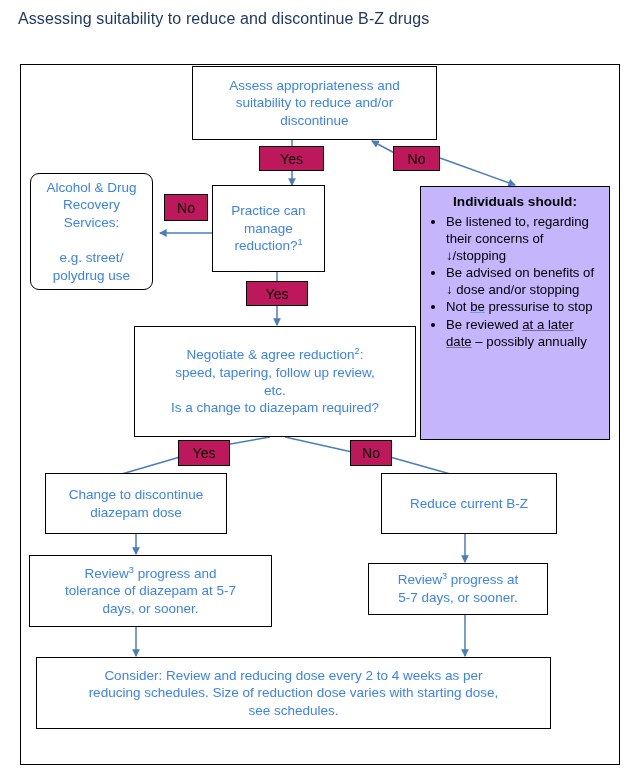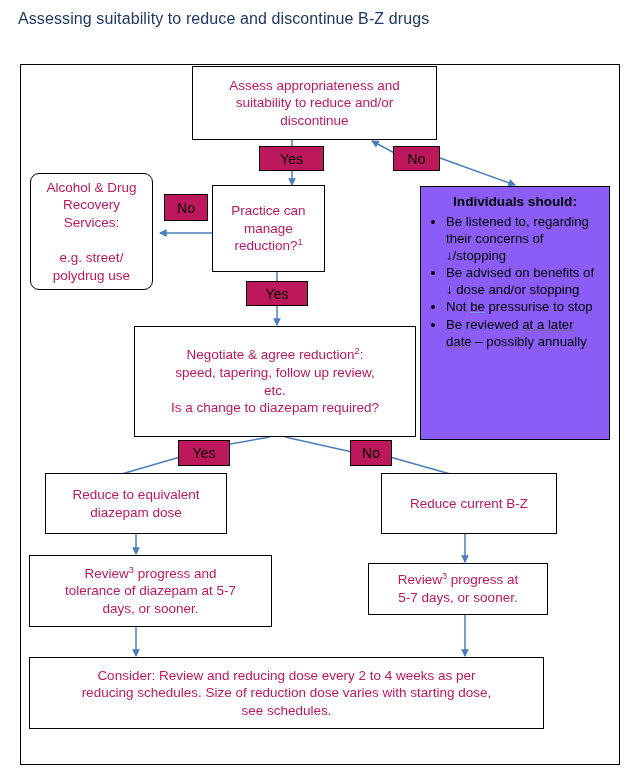--- a/index.html
+++ b/index.html
@@ -46,41 +46,41 @@
   .node {
     position: absolute;
     border: 1.4px solid #000000;
     box-sizing: border-box;
     background: #ffffff;
     display: flex;
     align-items: center;
     justify-content: center;
     text-align: center;
     font-size: 13.5px;
-    color: #be185d;
+    color: #3b82f6;
     line-height: 1.30;
     padding: 3px 6px;
   }
   .label-box {
     position: absolute;
     border: 1.3px solid #000000;
     box-sizing: border-box;
     background: #be185d;
     display: flex;
     align-items: center;
     justify-content: center;
     font-size: 14px;
     color: #000000;
     z-index: 6;
   }
   .panel {
     position: absolute;
     border: 1.5px solid #000000;
     box-sizing: border-box;
-    background: #8b5cf6;
+    background: #c4b5fd;
     font-size: 13.2px;
     line-height: 1.30;
     color: #000000;
     padding: 6px 8px 6px 8px;
     text-align: left;
   }
   .panel-title {
     font-weight: bold;
     text-align: center;
     font-size: 13.6px;
@@ -224,21 +224,21 @@
   <div class="label-box" style="left:178px; top:440px; width:52px; height:26px;">
     <span>Yes</span>
   </div>
 
   <div class="label-box" style="left:350px; top:440px; width:42px; height:26px;">
     <span>No</span>
   </div>
 
   <div class="node" style="left:45px; top:473px; width:182px; height:61px;">
     <span class="stack">
-      <span class="ln">Reduce to equivalent</span>
+      <span class="ln">Change to discontinue</span>
       <span class="ln">diazepam dose</span>
     </span>
   </div>
 
   <div class="node" style="left:29px; top:555px; width:243px; height:72px;">
     <span class="stack">
       <span class="ln"><span>Review</span><sup>3</sup><span> progress and</span></span>
       <span class="ln">tolerance of diazepam at 5-7</span>
       <span class="ln">days, or sooner.</span>
     </span>
@@ -248,21 +248,21 @@
     <span class="ln">Reduce current B-Z</span>
   </div>
 
   <div class="node" style="left:368px; top:563px; width:180px; height:52px;">
     <span class="stack">
       <span class="ln"><span>Review</span><sup>3</sup><span> progress at</span></span>
       <span class="ln">5-7 days, or sooner.</span>
     </span>
   </div>
 
-  <div class="node" style="left:29px; top:657px; width:515px; height:72px;">
+  <div class="node" style="left:36px; top:657px; width:515px; height:72px;">
     <span class="stack">
       <span class="ln">Consider: Review and reducing dose every 2 to 4 weeks as per</span>
       <span class="ln">reducing schedules. Size of reduction dose varies with starting dose,</span>
       <span class="ln">see schedules.</span>
     </span>
   </div>
 
 </div>
 
 </body></html>

